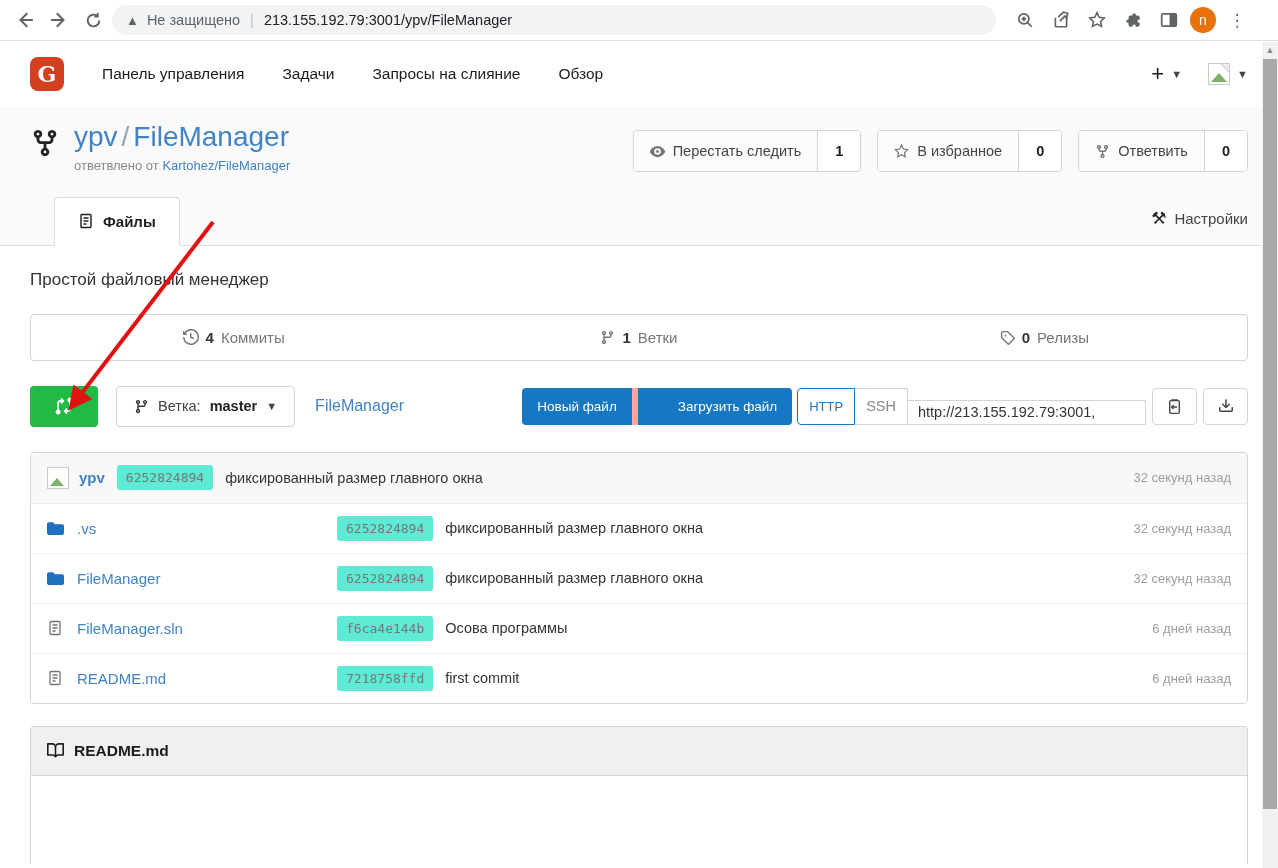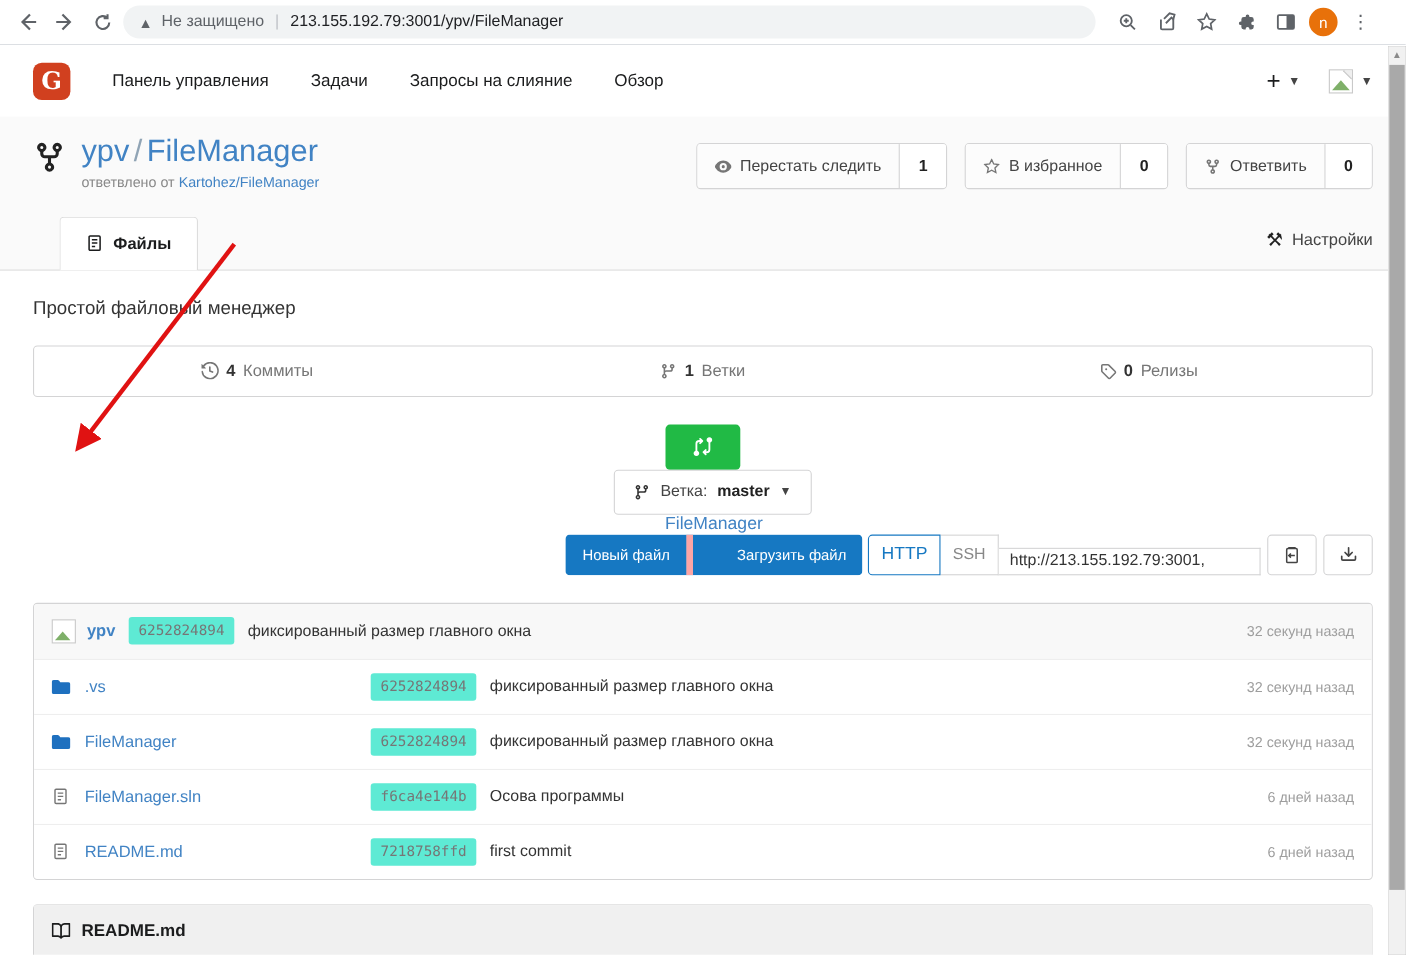--- a/index.html
+++ b/index.html
@@ -63,35 +63,35 @@
 
   
   .main { padding:0 30px; }
   .repo-desc { font-size:17px; color:#333; margin:24px 0 24px 0; }
   .stats-bar { border:1px solid #d4d4d5; border-radius:4px; height:47px; display:flex; }
   .stat { flex:1; display:flex; align-items:center; justify-content:center; gap:7px;
     font-size:15px; color:#767676; cursor:pointer; }
   .stat b { color:#333; }
   .stat svg { color:#767676; }
 
-  .toolbar { margin-top:25px; display:flex; align-items:center;flex-direction:column; }
+  .toolbar { margin-top:25px; display:flex; align-items:center; }
   .green-btn { width:68px; height:41px; background:#21ba45; border:none; border-radius:4px;
     color:#fff; display:flex; align-items:center; justify-content:center; cursor:pointer; }
   .branch-dd { margin-left:18px; height:41px; border:1px solid #d4d4d5; border-radius:4px;
     background:#fff; display:flex; align-items:center; gap:9px; padding:0 17px; font-size:14.5px;
     color:#444; cursor:pointer; }
   .branch-dd b { color:#222; }
   .crumb { margin-left:20px; font-size:16px; }
   .toolbar-right { margin-left:auto; display:flex; align-items:center; }
   .blue-group { display:flex; border-radius:4px; overflow:hidden; margin-right:5px; height:37px; }
   .blue-btn { background:#1678c2; color:#fff; border:none; font-size:13.5px; padding:0 15px;
     cursor:pointer; font-family:inherit; }
   .blue-btn + .blue-btn { border-left:6px solid #fca5a5;padding-left:40px; }
   .clone-group { display:flex; align-items:stretch; height:37px; }
-  .http-btn { border:1px solid #1678c2; background:#fff; color:#1678c2; font-size:16px;
+  .http-btn { border:1px solid #1678c2; background:#fff; color:#1678c2; font-size:13px;
     padding:0 11px; border-radius:4px 0 0 4px; cursor:pointer; font-family:inherit; z-index:1; }
   .ssh-btn { border:1px solid #d4d4d5; border-left:none; background:#fff; color:#888;
     font-size:14.5px; padding:0 11px; cursor:pointer; font-family:inherit; }
   .clone-input { border:1px solid #d4d4d5; border-left:none; width:238px; padding:0 10px;
     font-size:14.5px; color:#333; font-family:inherit; outline:none;margin-top:12px; }
   .sq-btn { width:45px; margin-left:6px; border:1px solid #d4d4d5; border-radius:4px;
     background:#fff; color:#444; display:flex; align-items:center; justify-content:center; cursor:pointer; }
 
   
   .file-table { margin-top:25px; border:1px solid #d4d4d5; border-radius:4px; overflow:hidden;

